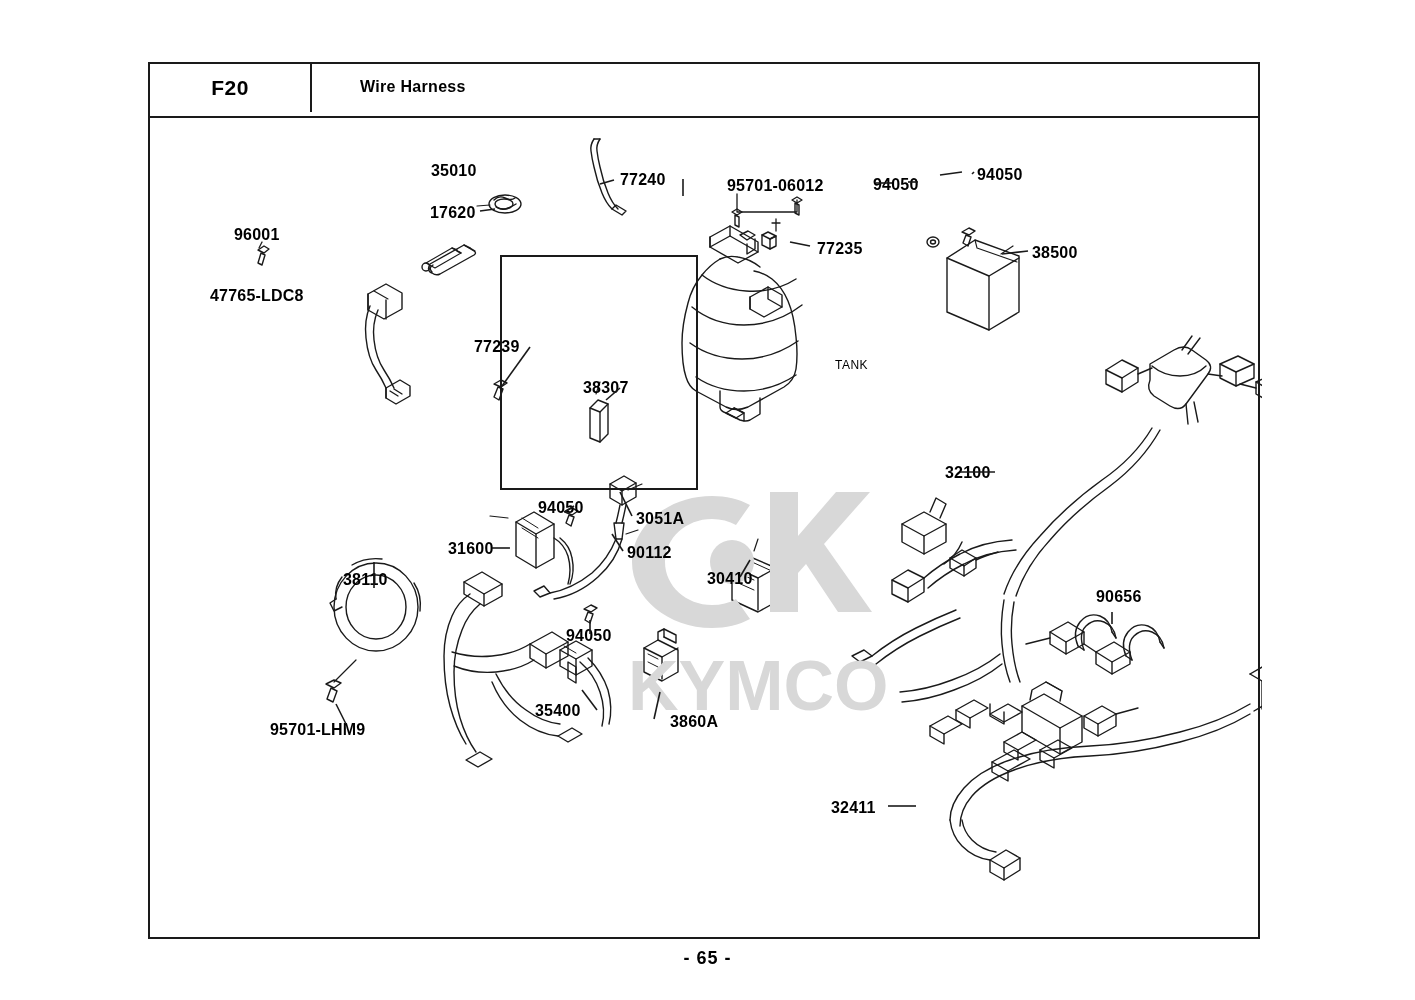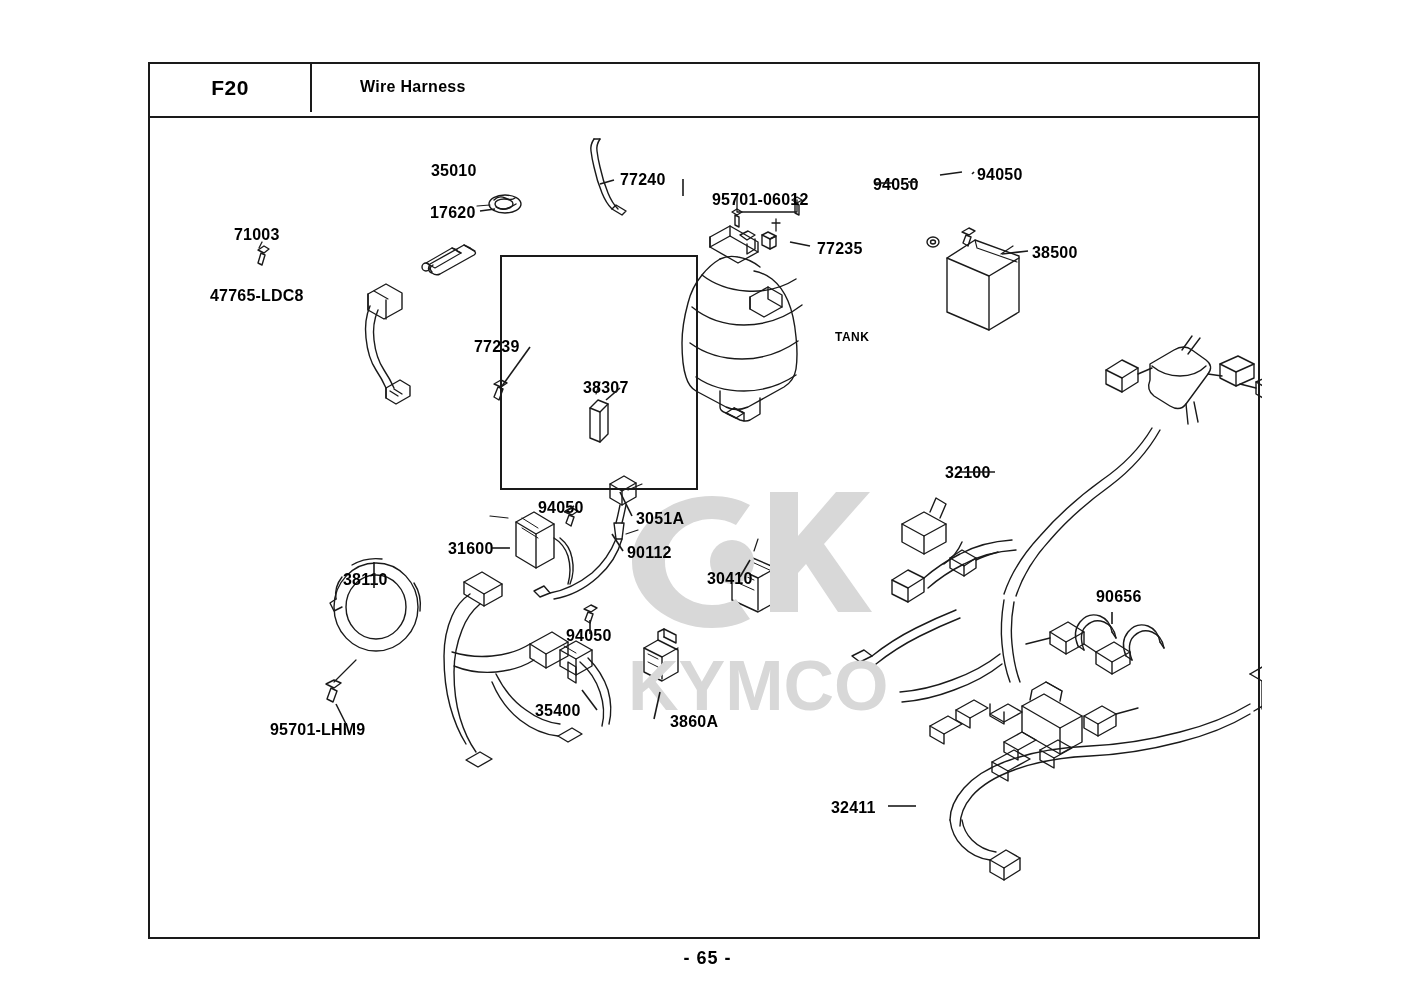--- a/index.html
+++ b/index.html
@@ -99,22 +99,23 @@
     position: absolute;
     font-size: 16px;
     font-weight: bold;
     color: #000;
     white-space: nowrap;
     letter-spacing: 0.2px;
   }
   .tank-label {
     position: absolute;
     font-size: 12px;
-    font-weight: bold;
+    font-weight: normal;
     letter-spacing: 0.5px;
+    margin-top: 28px;
   }
   
   #box-35010 {
     position: absolute;
     left: 350px;
     top: 191px;
     width: 198px;
     height: 235px;
     border: 2px solid #1a1a1a;
     box-sizing: border-box;
@@ -468,27 +469,27 @@
           <path d="M92,12 c-44,0 -80,30 -80,66 c0,36 36,66 80,66 c14,0 27,-3 38,-9 l-14,-20 c-7,4 -15,6 -24,6 c-26,0 -47,-19 -47,-43 c0,-24 21,-43 47,-43 c9,0 17,2 24,6 l14,-20 c-11,-6 -24,-9 -38,-9 z"></path>
           <path d="M150,8 l28,0 l0,44 l38,-44 l34,0 l-46,52 l48,68 l-34,0 l-32,-48 l-8,9 l0,39 l-28,0 z"></path>
           <circle cx="112" cy="78" r="22"></circle>
           <text x="8" y="226" font-family="Liberation Sans, sans-serif" font-size="70" font-weight="bold" fill="#d8d8d8">KYMCO</text>
         </g>
       </svg>
     </div>
 
     <div class="tank-label" style="left:685px; top:266px;">TANK</div>
 
-    <div class="callout" style="left:84px;  top:162px;">71003</div>
+    <div class="callout" style="left:84px;  top:162px;">96001</div>
     <div class="callout" style="left:60px;  top:223px;">47765-LDC8</div>
     <div class="callout" style="left:281px; top:98px;">35010</div>
     <div class="callout" style="left:280px; top:140px;">17620</div>
     <div class="callout" style="left:324px; top:274px;">77239</div>
     <div class="callout" style="left:470px; top:107px;">77240</div>
-    <div class="callout" style="left:562px; top:113px;margin-top:14px;">95701-06012</div>
+    <div class="callout" style="left:577px; top:113px;">95701-06012</div>
     <div class="callout" style="left:667px; top:176px;">77235</div>
     <div class="callout" style="left:723px; top:112px;">94050</div>
     <div class="callout" style="left:827px; top:102px;">94050</div>
     <div class="callout" style="left:882px; top:180px;">38500</div>
     <div class="callout" style="left:433px; top:315px;">38307</div>
     <div class="callout" style="left:388px; top:435px;">94050</div>
     <div class="callout" style="left:486px; top:446px;">3051A</div>
     <div class="callout" style="left:477px; top:480px;">90112</div>
     <div class="callout" style="left:298px; top:476px;">31600</div>
     <div class="callout" style="left:557px; top:506px;">30410</div>

